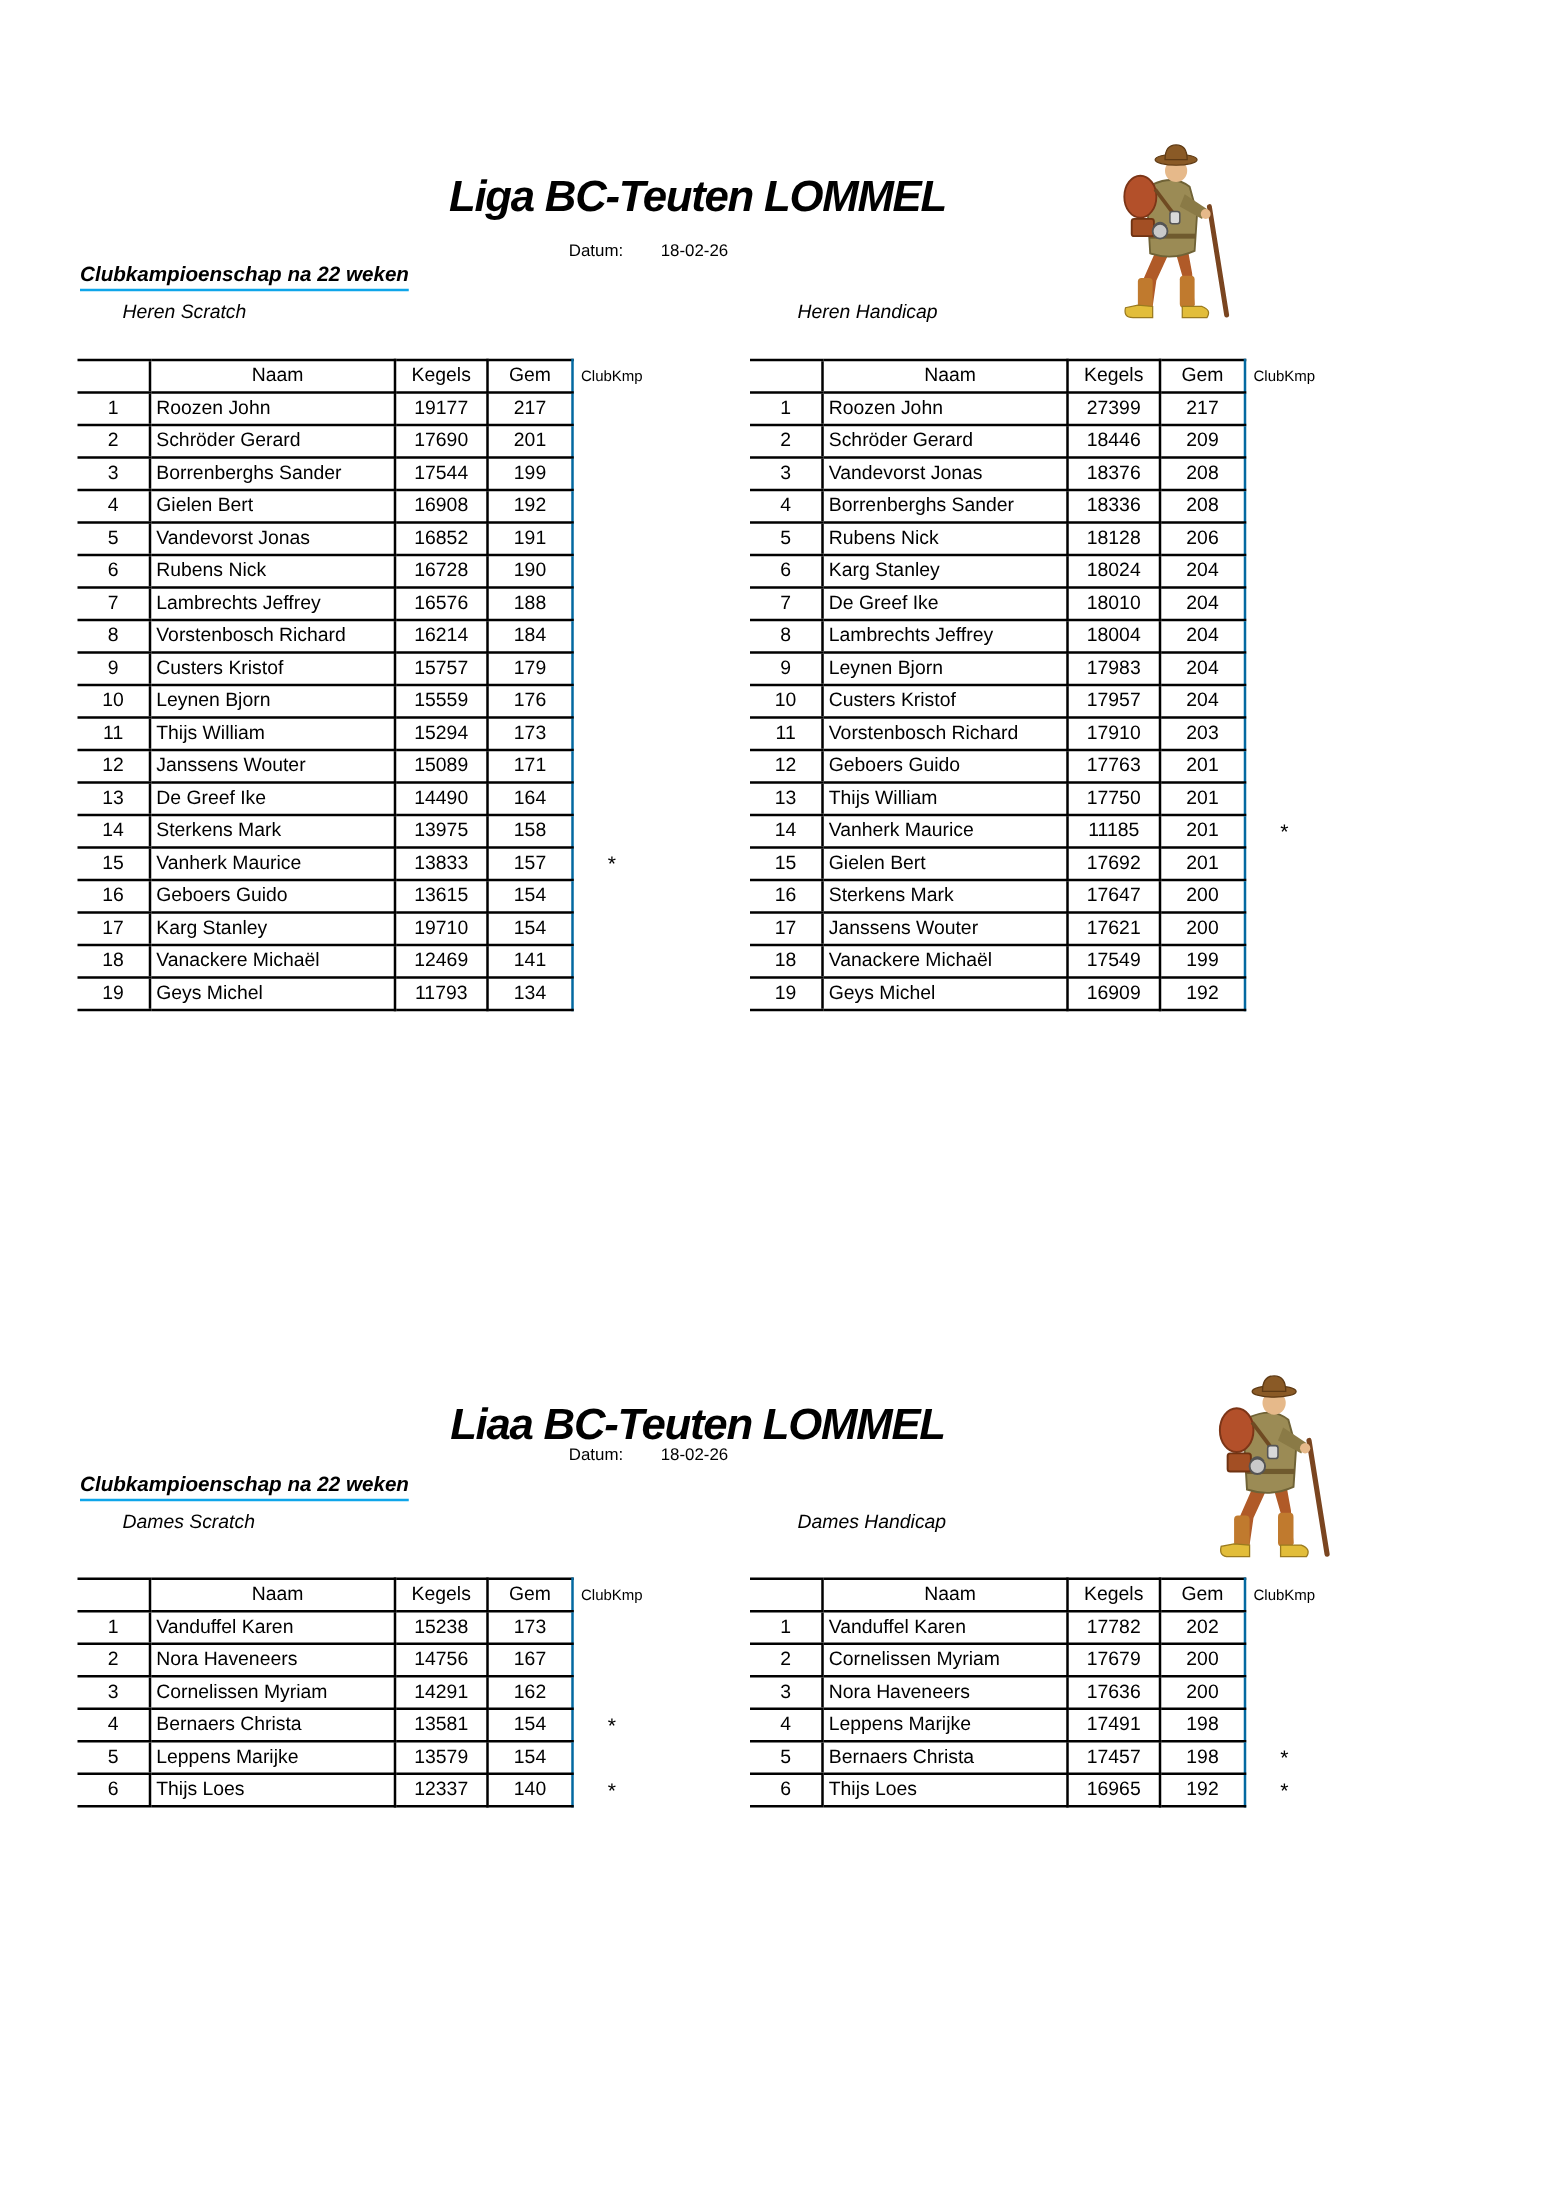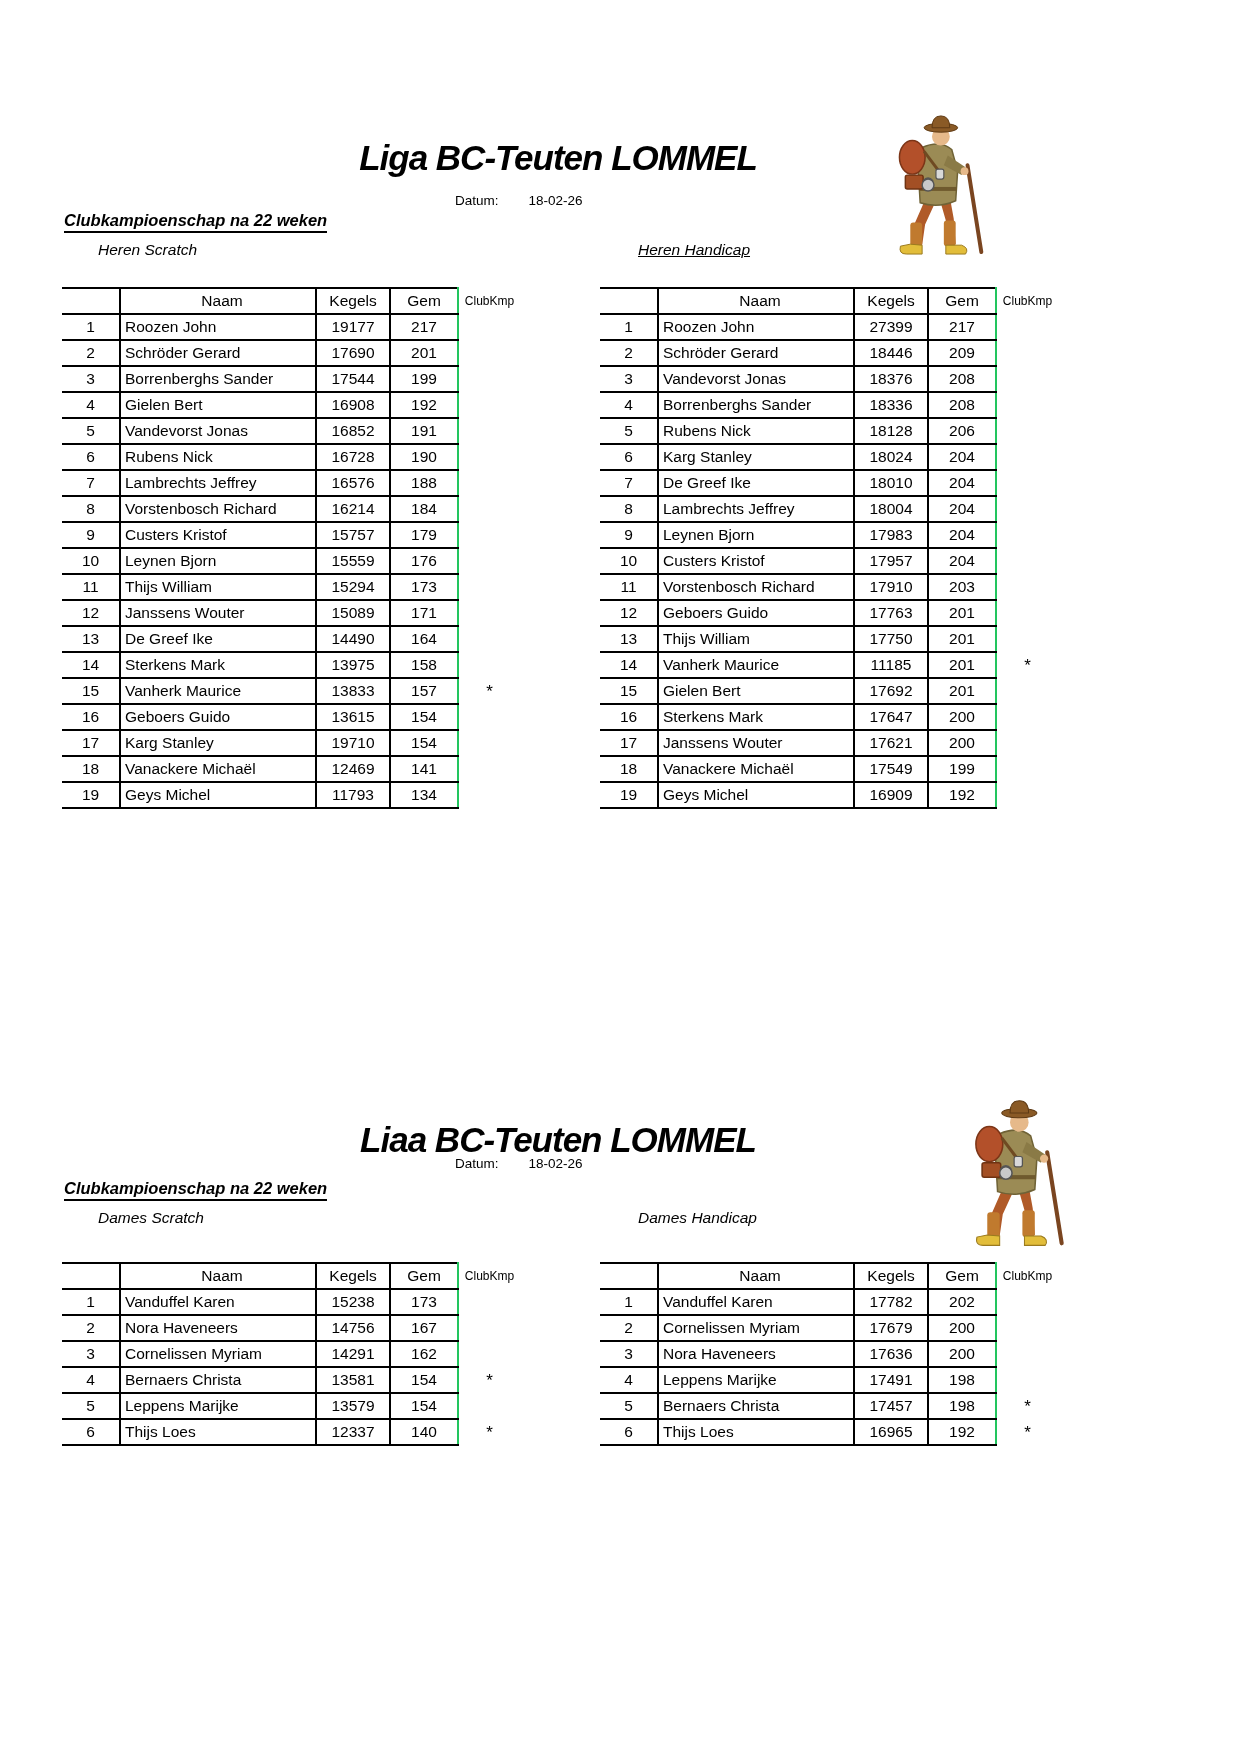--- a/index.html
+++ b/index.html
@@ -18,46 +18,46 @@
     font-size:35px;font-weight:bold;font-style:italic;
     letter-spacing:-1px;
   }
   .page-title.second{top:1100px;margin-top:20px;}
   .datum-line{left:455px;top:193px;font-size:13.5px;}
   .datum-line.second{top:1156px;}
   .datum-line .val{margin-left:30px;margin-top:47px;}
   .subtitle{
     left:64px;top:211px;
     font-size:16.5px;font-weight:bold;font-style:italic;
-    border-bottom:2px solid #000000;padding-bottom:1px;
+    border-bottom:2px solid #0ea5e9;padding-bottom:1px;
   }
   .subtitle.second{top:1179px;}
   .caption{font-size:15.5px;font-style:italic;margin-left:34px;}
   .cap-l1{left:64px;top:241px;}
-  .cap-r1{left:604px;top:241px;text-decoration:underline;}
+  .cap-r1{left:604px;top:241px;}
   .cap-l2{left:64px;top:1209px;}
   .cap-r2{left:604px;top:1209px;}
 
   .tbl-l1{left:62px;top:287px;}
   .tbl-r1{left:600px;top:287px;}
   .tbl-l2{left:62px;top:1262px;}
   .tbl-r2{left:600px;top:1262px;}
 
   table.rank-table{border-collapse:collapse;table-layout:fixed;}
   .rank-table th,.rank-table td{
     border-top:2px solid #000;border-bottom:2px solid #000;
     padding:0 4px;height:24px;
     font-size:15.5px;font-weight:400;line-height:1;
     overflow:hidden;white-space:nowrap;
   }
   .rank-table .c-rank{text-align:center;}
   .rank-table .c-naam{border-left:2px solid #000;border-right:2px solid #000;text-align:left;}
   .rank-table th.c-naam{text-align:center;padding-left:12px;}
   .rank-table .c-kegels{border-right:2px solid #000;text-align:center;}
-  .rank-table .c-gem{border-right:2px solid #22c55e;text-align:center;}
+  .rank-table .c-gem{border-right:2px solid #0369a1;text-align:center;}
   .rank-table .c-clubkmp{border:none;text-align:center;background:transparent;}
   .rank-table th.c-clubkmp{font-size:12px;}
   .rank-table td.c-clubkmp{font-size:17px;}
 
   .mascot-1{left:872px;top:110px;width:120px;height:148px;}
   .mascot-2{left:948px;top:1088px;width:124px;height:168px;}
 </style>
 </head>
 <body>
 

